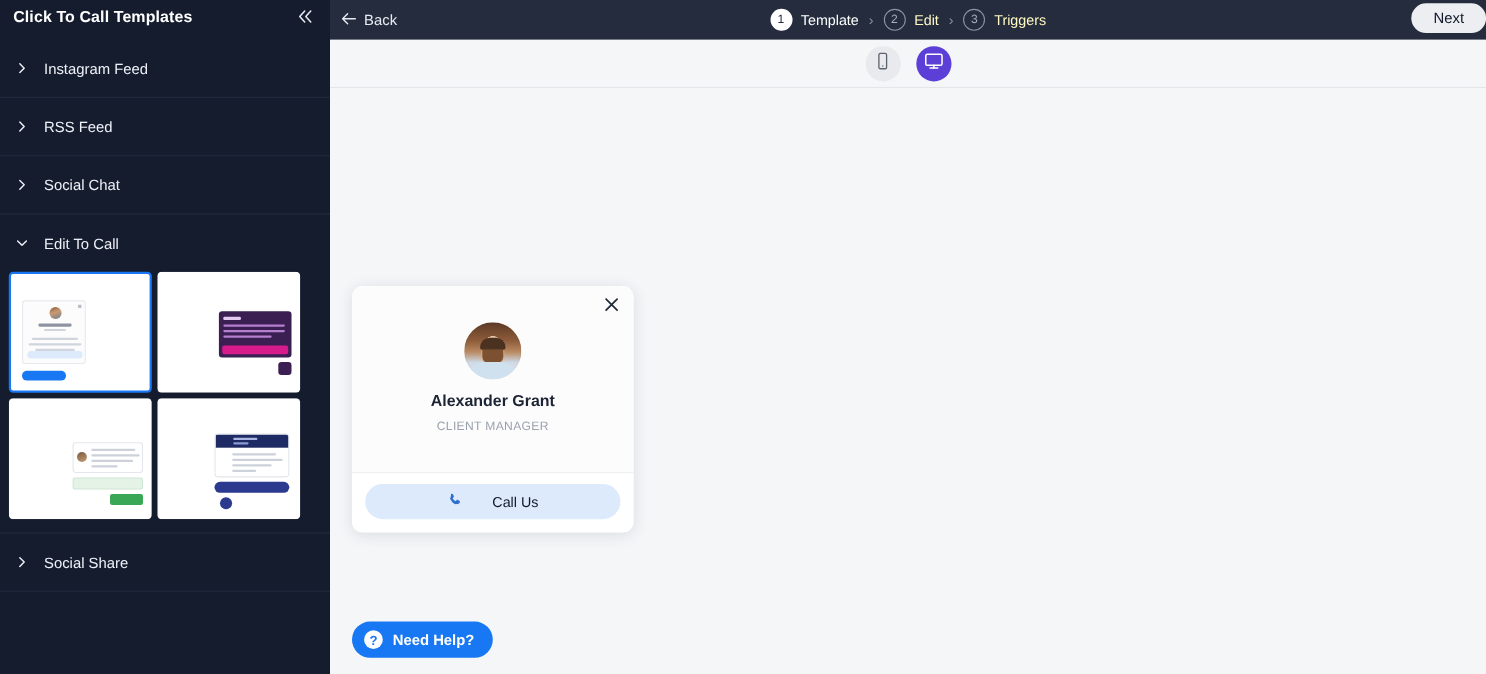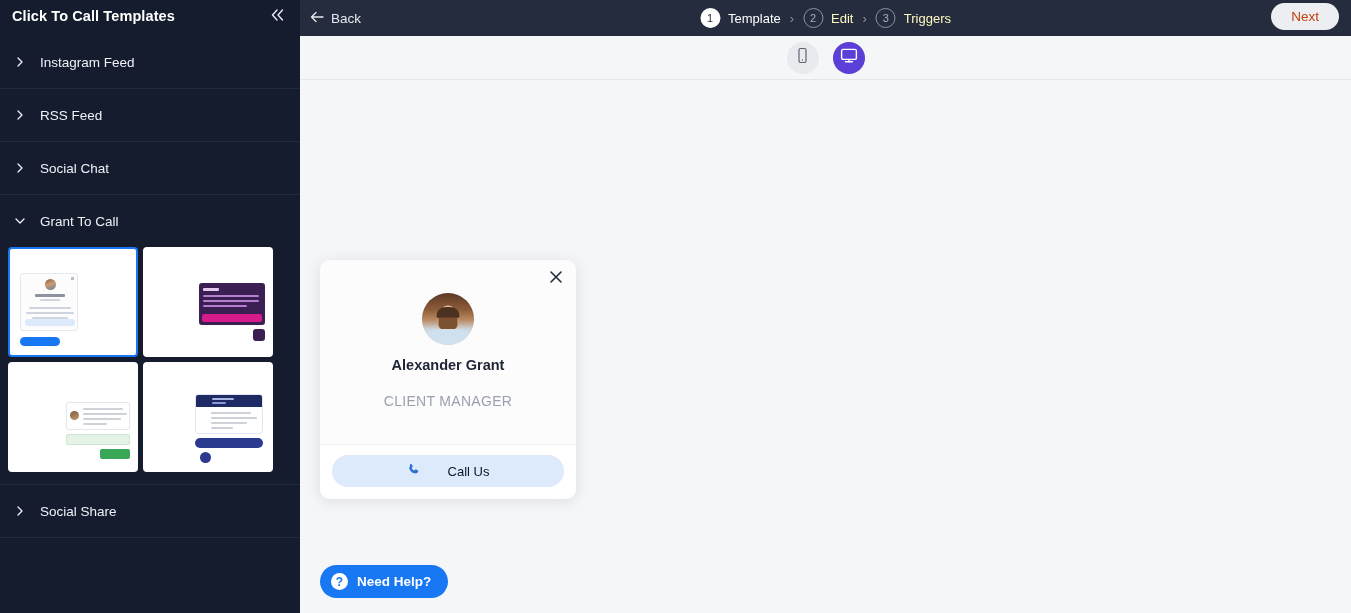--- a/index.html
+++ b/index.html
@@ -151,22 +151,22 @@
     font-size: 11px;
   }
   .step.active .step-num { background: #ffffff; color: #242c3d; }
   .step.inactive .step-num { border: 1px solid #8a92a4; color: #a7aebc; }
   .step-label { font-size: 13px; }
   .step.active .step-label { color: #ffffff; }
   .step.inactive .step-label { color: #fef9c3; }
   .step-sep { color: #8a92a4; font-size: 13px; }
 
   .next-btn {
-    position: absolute; right: 12px; top: 3px;
-    background: #eceef2; color: #c2410c;
+    position: absolute; right: 0px; top: 3px;
+    background: #eceef2; color: #0f172a;
     border-radius: 18px;
     padding: 6px 20px;
     font-size: 13.5px;
     cursor: pointer;
   }
 
   .device-bar {
     height: 44px;
     display: flex; align-items: center; justify-content: center;
     gap: 14px;
@@ -229,22 +229,22 @@
   .avatar .shirt {
     position: absolute; left: 50%; bottom: 0; transform: translateX(-50%);
     width: 46px; height: 16px; border-radius: 16px 16px 0 0;
     background: #cfe0ee;
   }
   .w-name {
     text-align: center; margin-top: 12px;
     font-size: 14.5px; font-weight: bold; color: #1d2433;
   }
   .w-role {
-    text-align: center; margin-top: 20px;
-    font-size: 14px; color: #9aa1ae; letter-spacing: .3px;
+    text-align: center; margin-top: 9px;
+    font-size: 11px; color: #9aa1ae; letter-spacing: .3px;
   }
   .w-msg {
     text-align: center; margin-top: 17px;
     font-size: 13px; color: #3b4252; line-height: 19px;
   }
   .w-footer {
     border-top: 1px solid #eceef2;
     padding: 10px 12px 12px;
     background: #ffffff;
   }
@@ -324,21 +324,21 @@
         </div>
       </div>
 
       <div class="sb-section">
         <div class="sb-row">
           <span class="sb-chev">
             <svg width="12" height="12" viewBox="0 0 12 12" fill="none" aria-hidden="true">
               <path d="M2 4L6 8L10 4" stroke="#eef1f7" stroke-width="1.3" stroke-linecap="round" stroke-linejoin="round"></path>
             </svg>
           </span>
-          <span class="sb-label">Grant To Call</span>
+          <span class="sb-label">Edit To Call</span>
         </div>
 
         <div class="thumbs">
 
           <div class="thumb selected">
             <div class="mini m1-card">
               <span class="m1-x"></span>
               <span class="m1-av"></span>
               <span class="m1-l" style="left:14px;top:20px;width:30px;height:3px;background:#8d93a0;"></span>
               <span class="m1-l" style="left:19px;top:25px;width:20px;height:2px;"></span>

